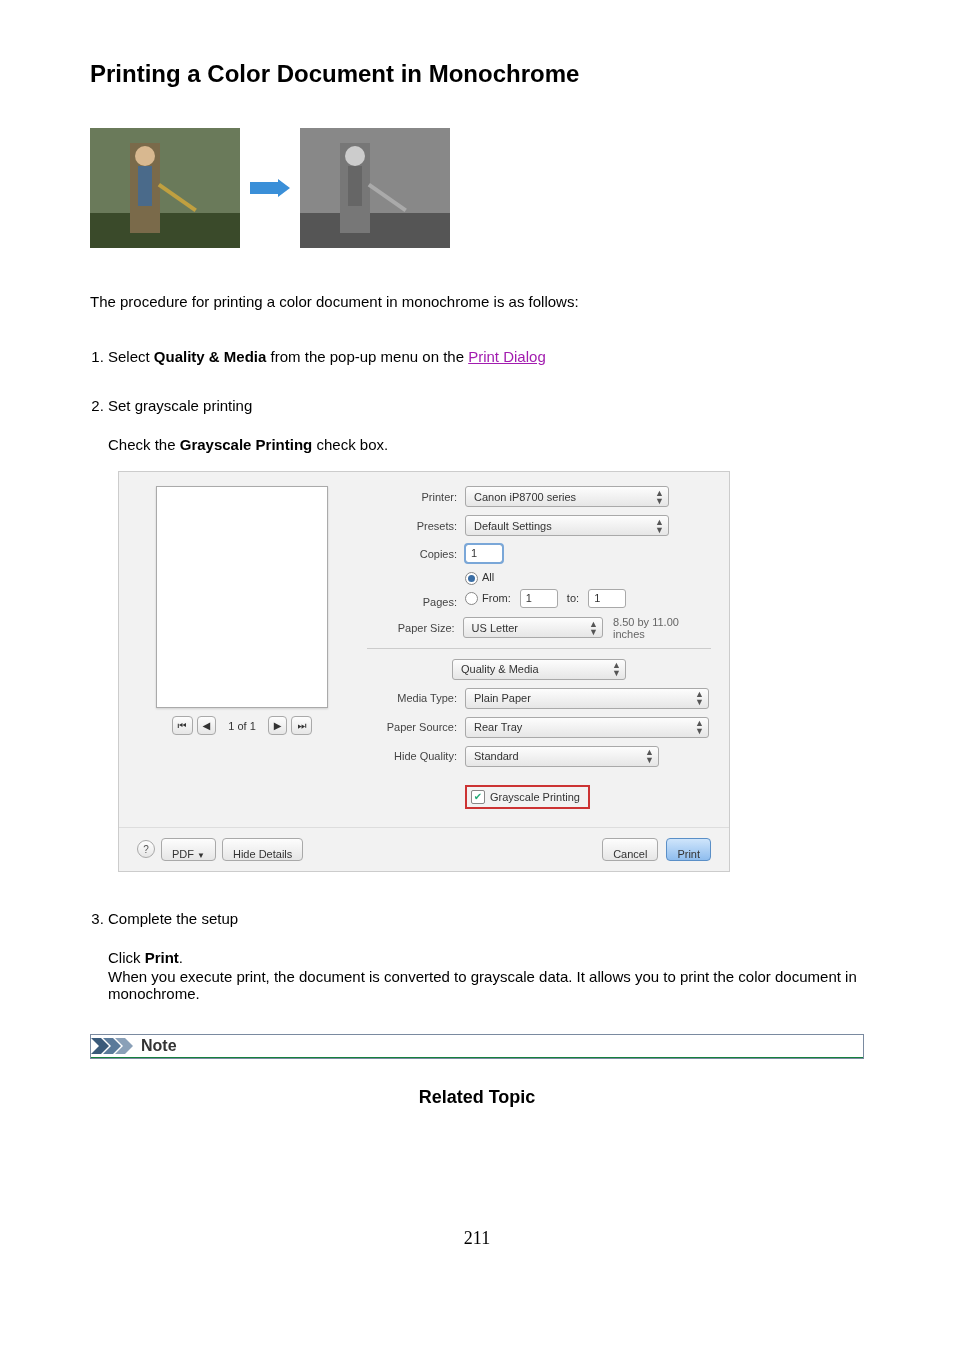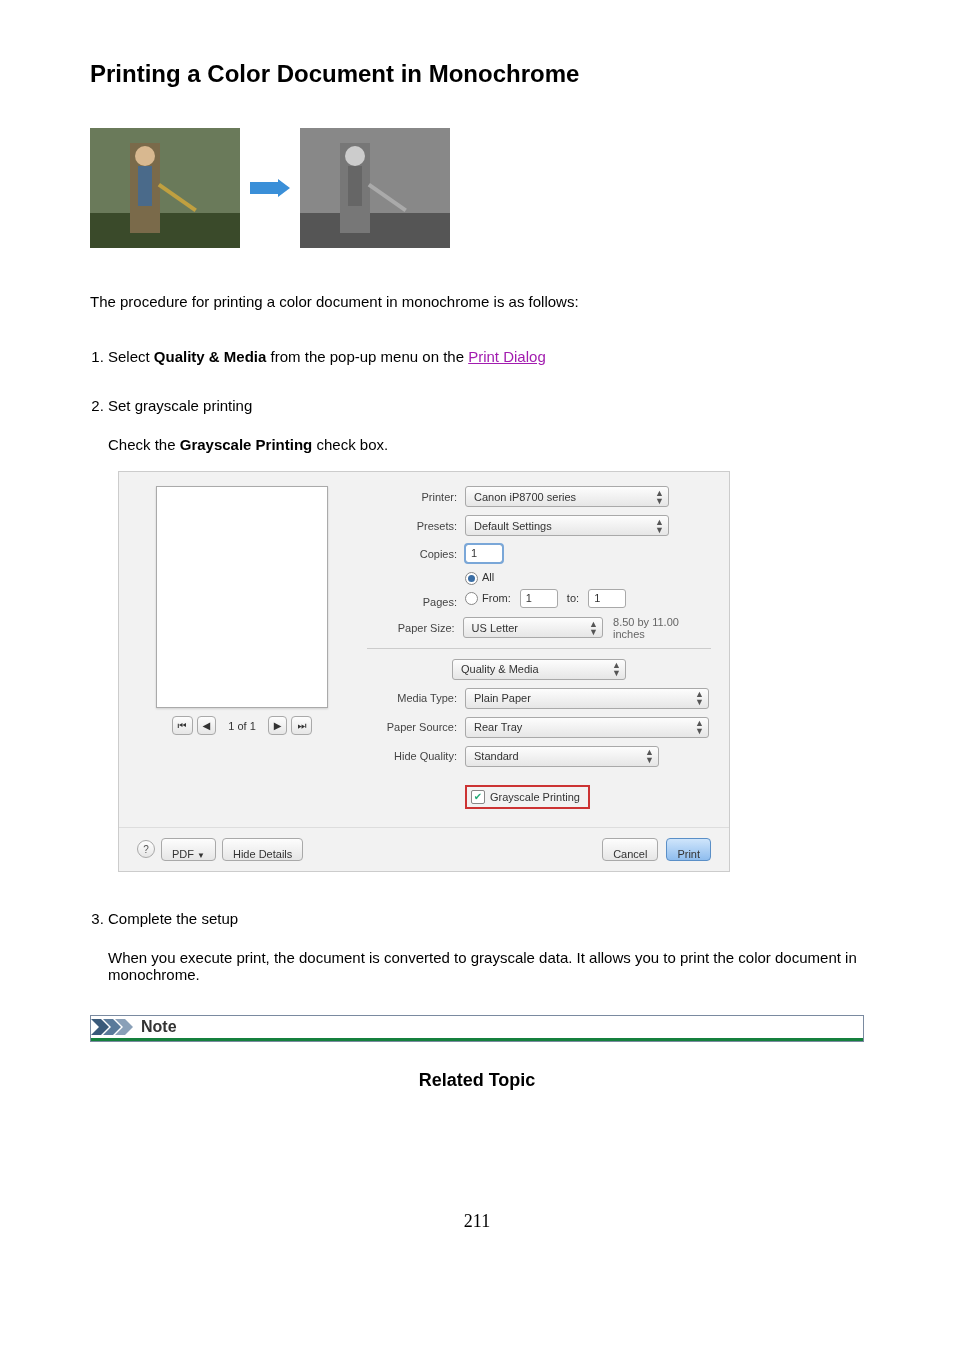--- a/index.html
+++ b/index.html
@@ -247,21 +247,21 @@
     background: linear-gradient(#fff,#e6e6e6);
   }
   .note-block {
     border: 1px solid #7a8aa0;
     border-top: none;
     margin: 0 0 28px 0;
   }
   .note-header {
     background: #fff;
     border-top: 1px solid #7a8aa0;
-    border-bottom: 3px solid #15803d;
+    border-bottom: 1px solid #15803d;
     display: flex;
     align-items: center;
     padding: 2px 0;
   }
   .note-chev {
     width: 46px;
     height: 16px;
     display: inline-block;
   }
   .note-title {
@@ -436,20 +436,23 @@
           <div class="footer-right">
             <div class="mac-btn">Cancel</div>
             <div class="mac-btn primary">Print</div>
           </div>
         </div>
       </div>
     </li>
 
     <li style="margin-top:38px">
       <p class="step-leader">Complete the setup</p>
+      <p class="step-body" style="margin-bottom:2px">
+        <span>Click </span><span class="bold">Print</span><span>.</span>
+      </p>
       <p class="step-body">When you execute print, the document is converted to grayscale data. It allows you to print the color document in monochrome.</p>
     </li>
   </ol>
 
   <div class="note-block">
     <div class="note-header">
       <svg class="note-chev" viewBox="0 0 46 16">
         <polygon points="0,0 10,0 18,8 10,16 0,16 8,8" fill="#3a5a7a"></polygon>
         <polygon points="12,0 22,0 30,8 22,16 12,16 20,8" fill="#5a7a9a"></polygon>
         <polygon points="24,0 34,0 42,8 34,16 24,16 32,8" fill="#8aa0b8"></polygon>

